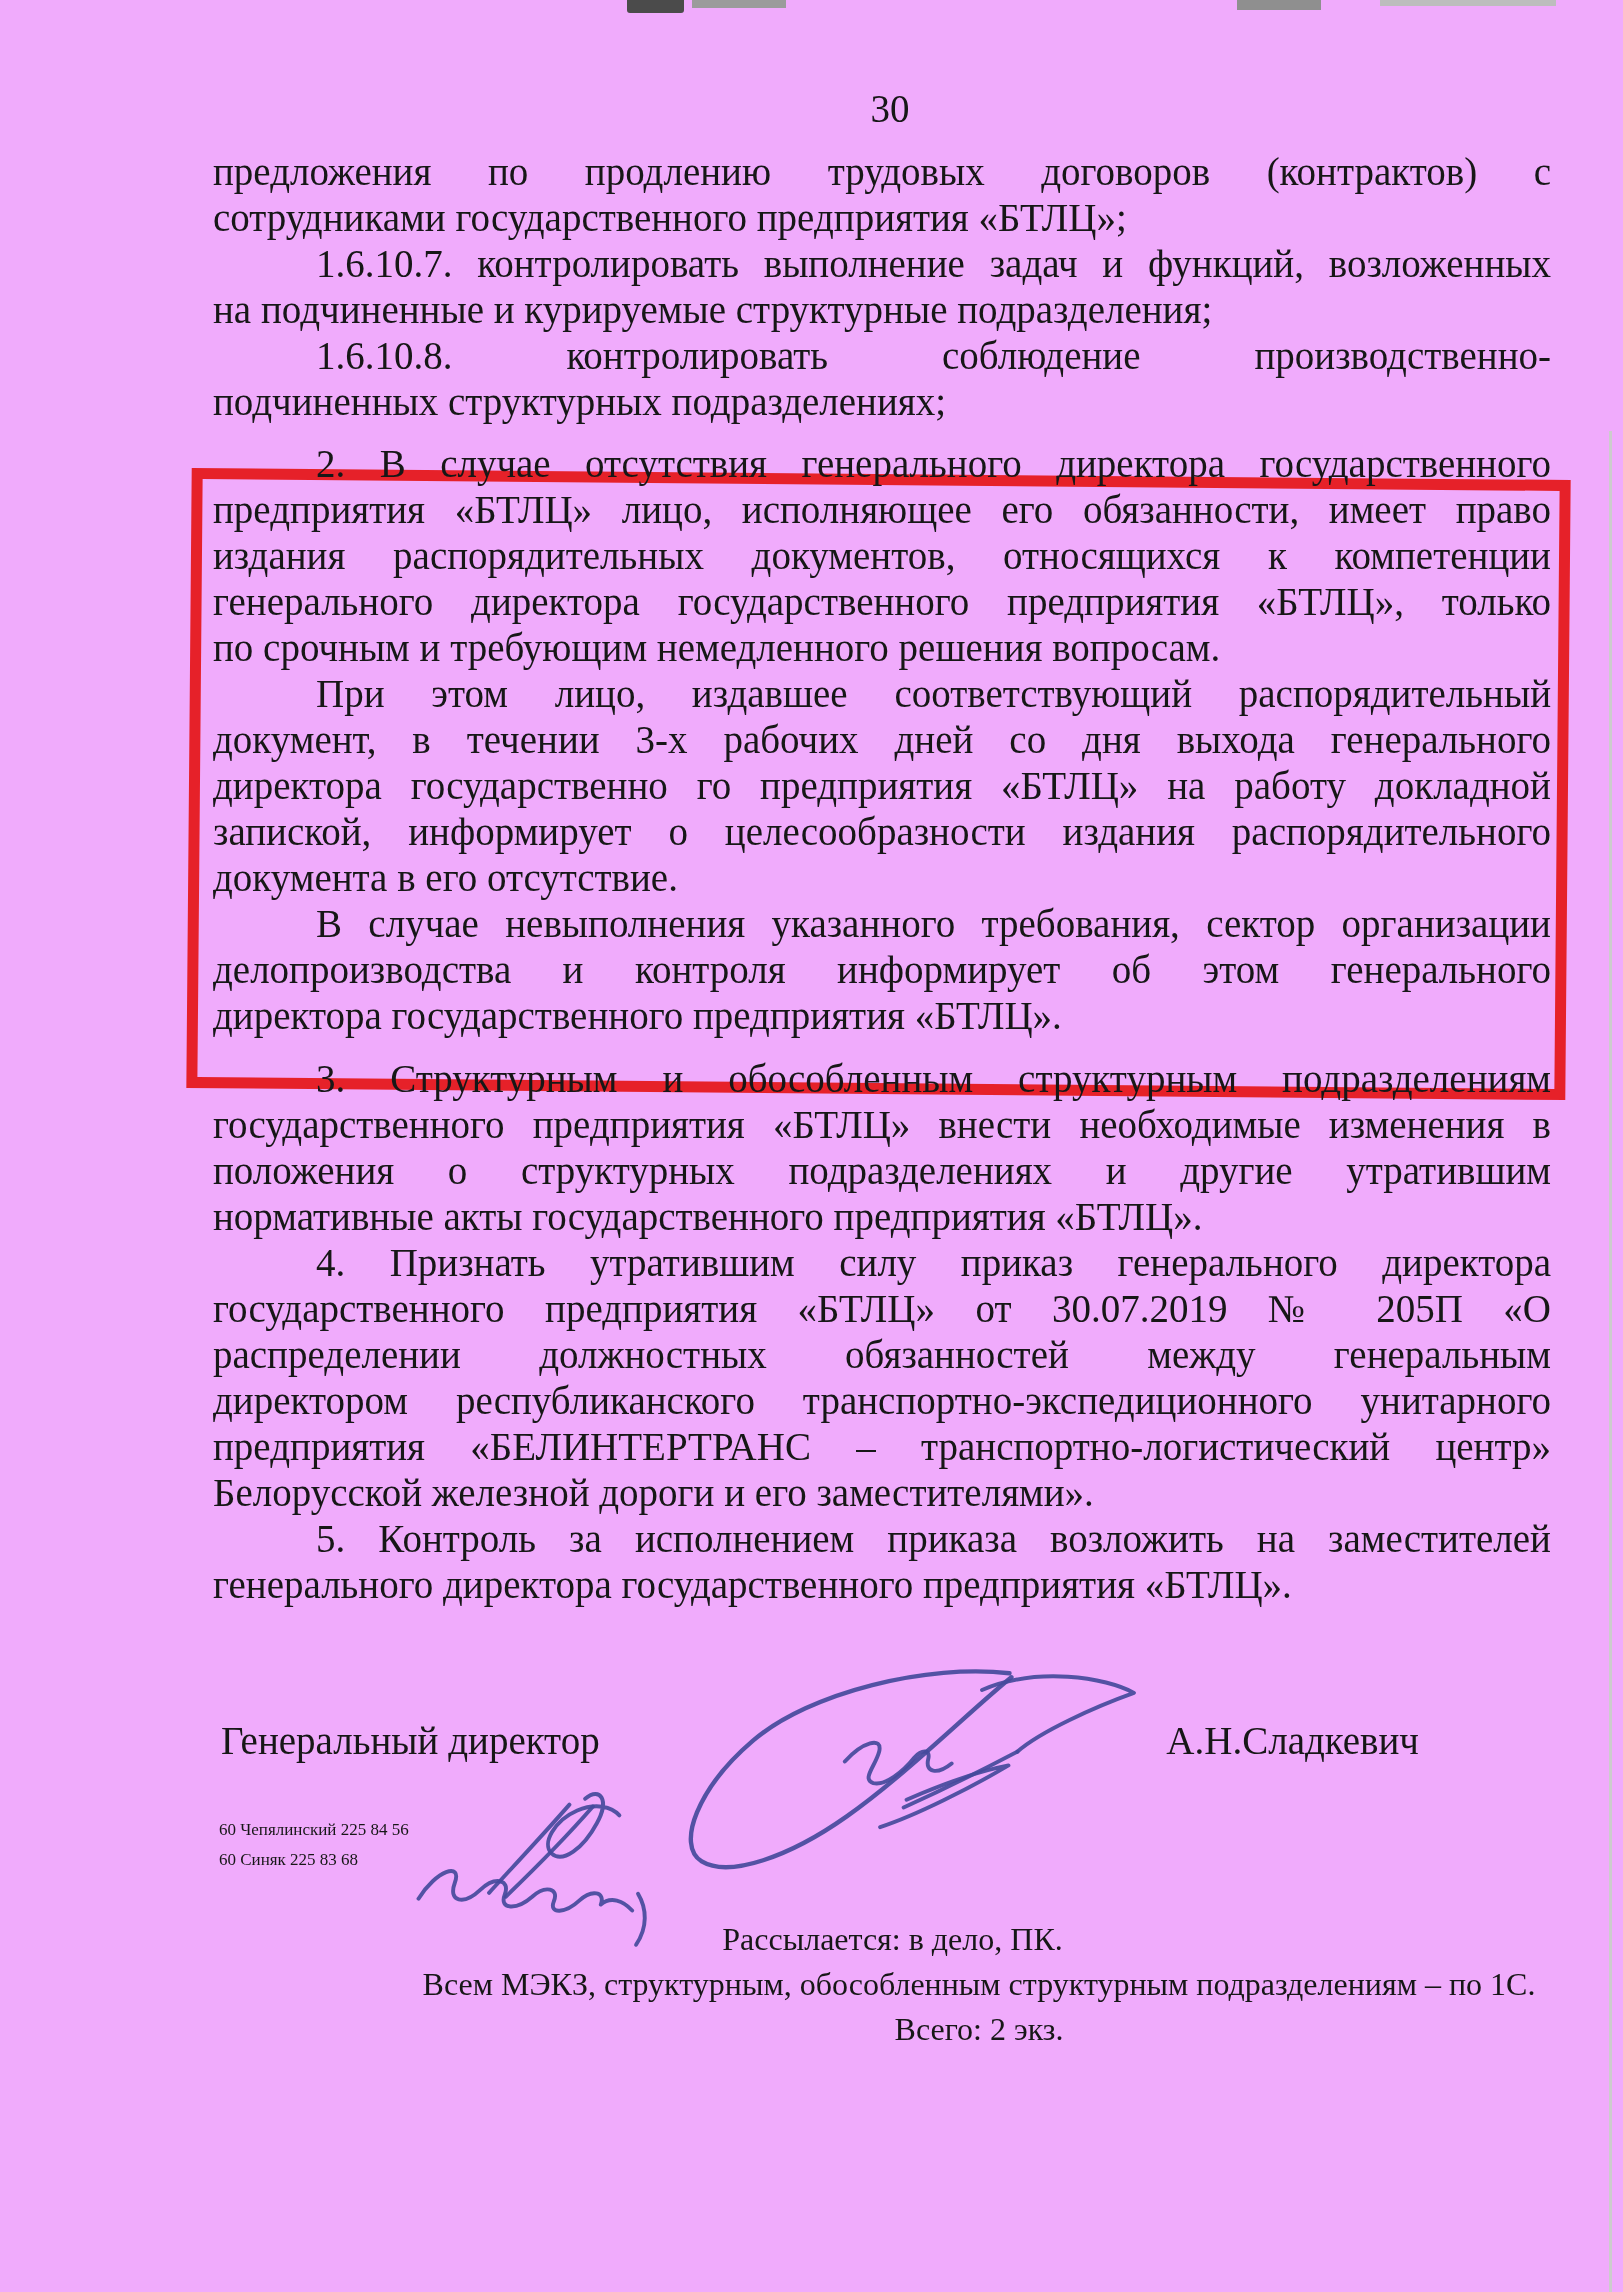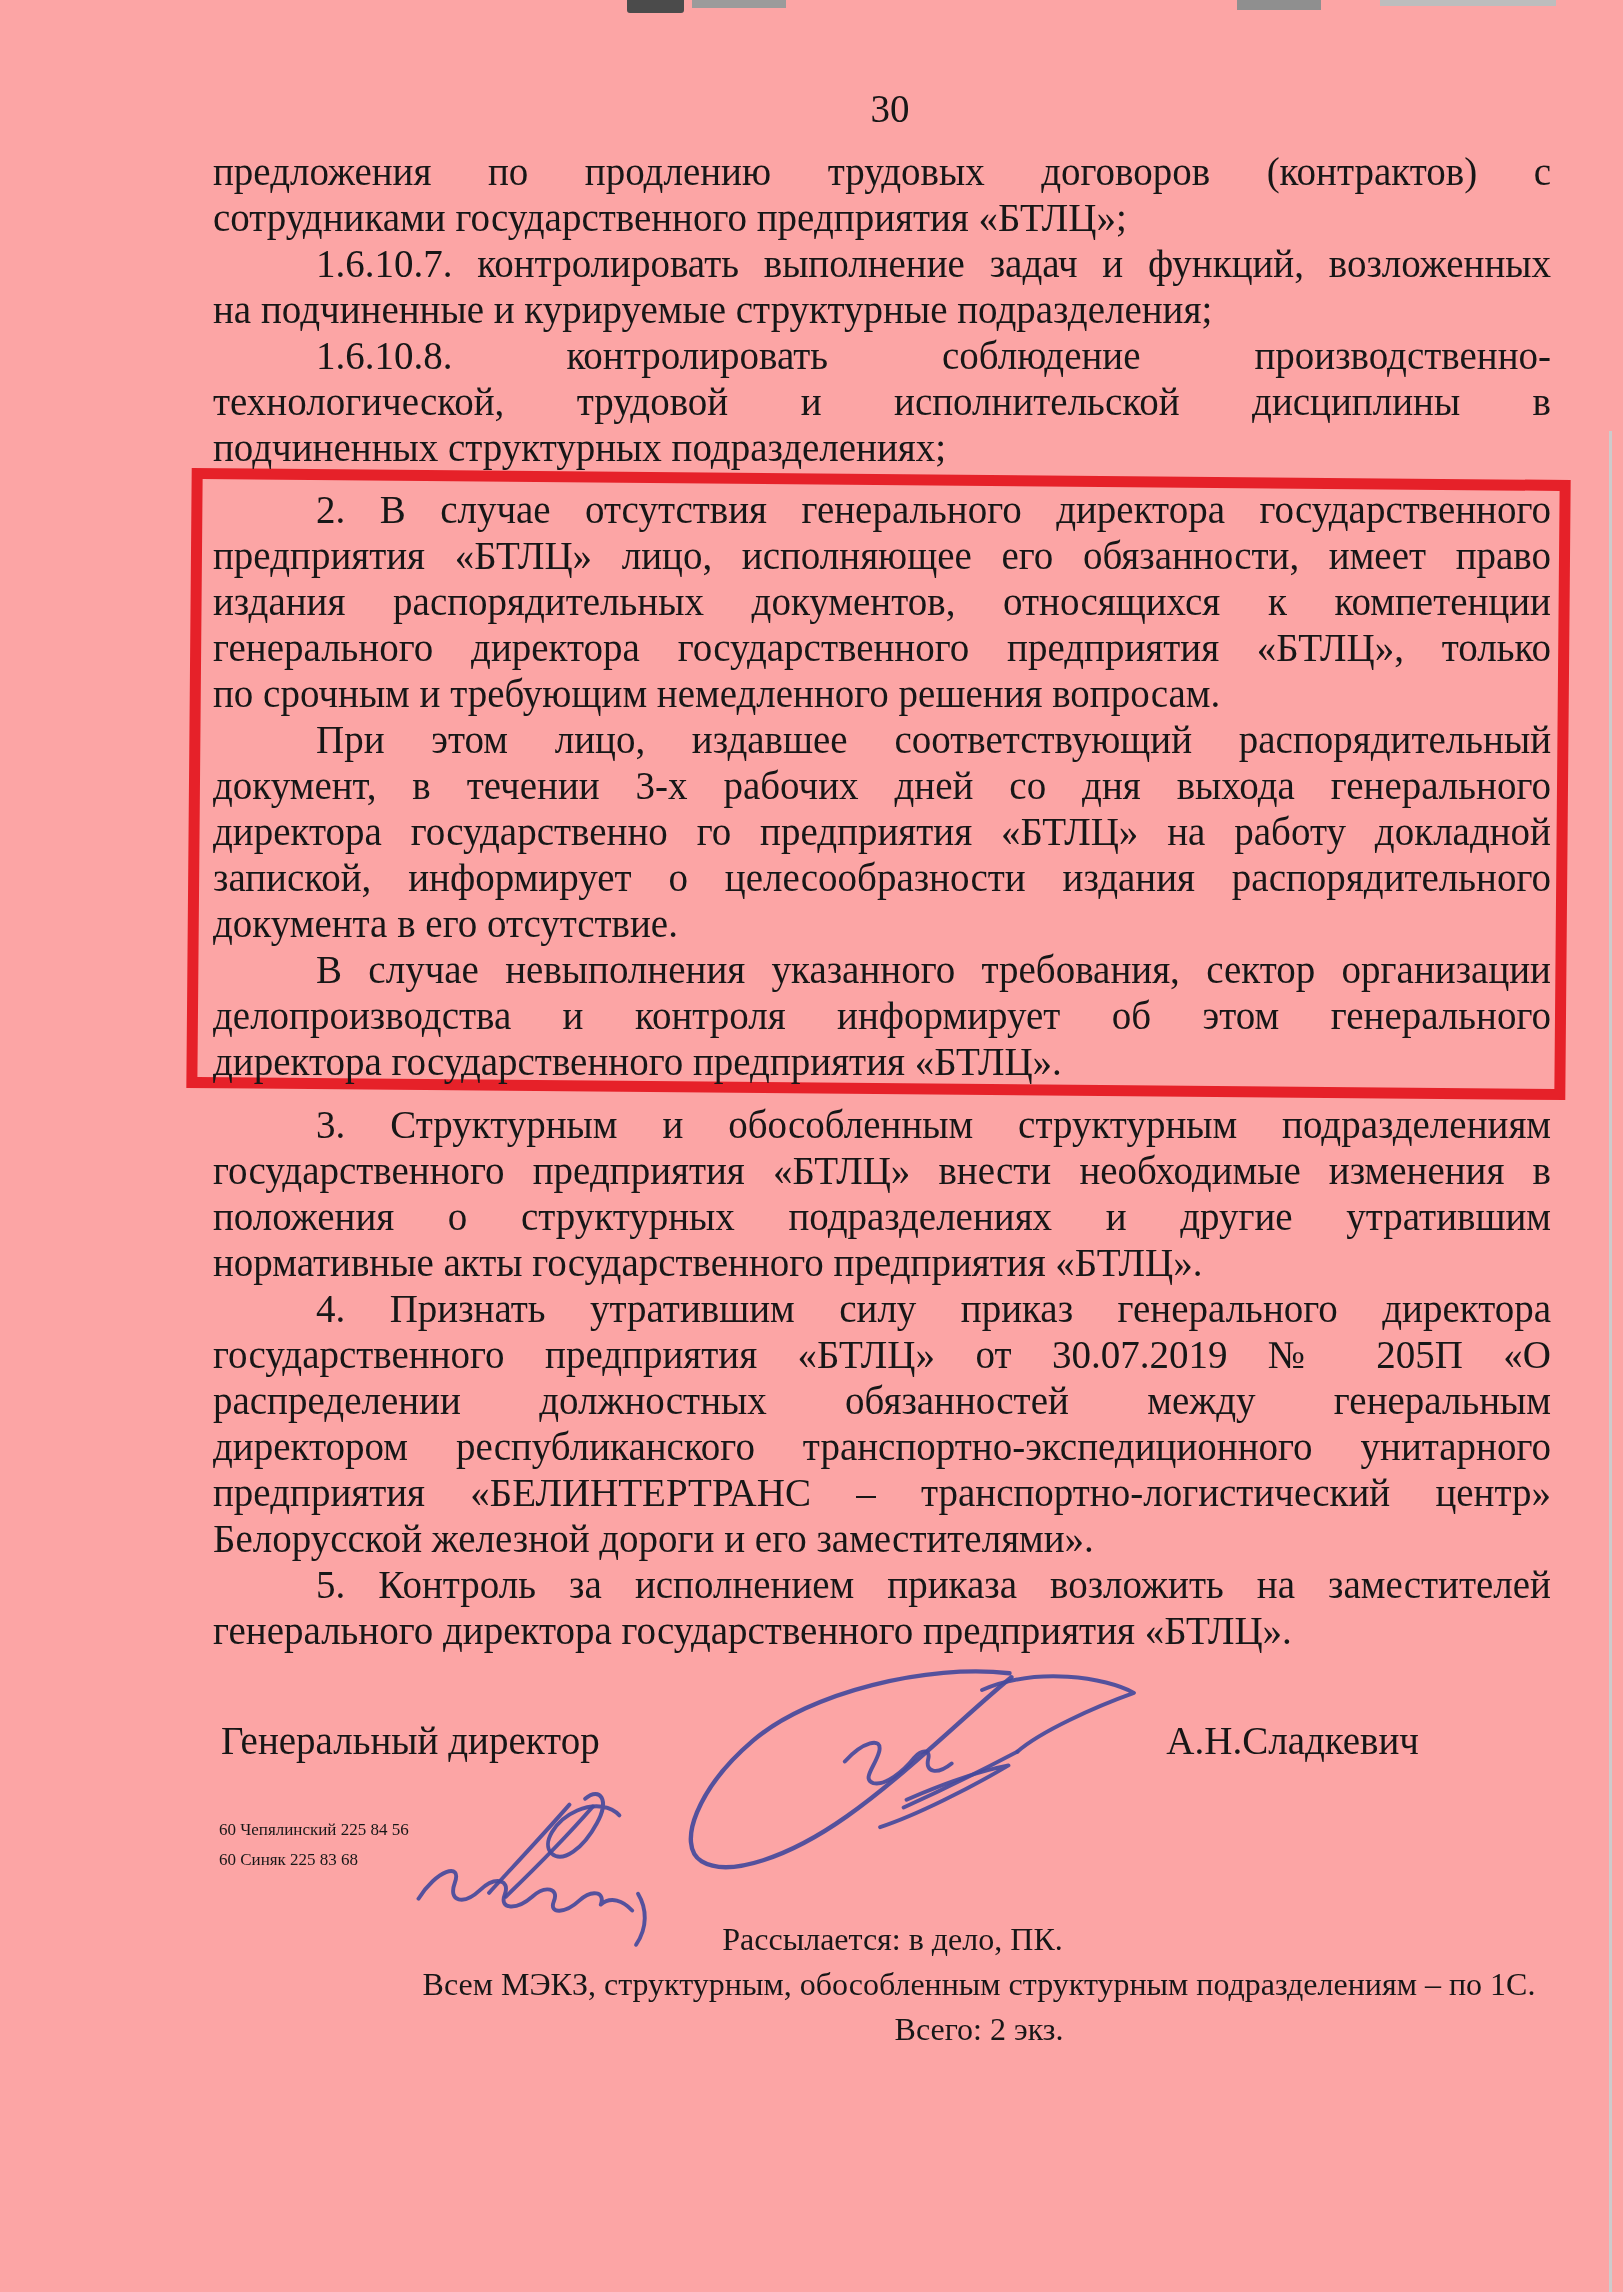--- a/index.html
+++ b/index.html
@@ -4,21 +4,21 @@
 <style>
   :root{
     --highlight-box-red:#e62129;
     --signature-ink-blue:#454a9c;
     --text-ink:#171717;
   }
   html,body{margin:0;padding:0;background:#ffffff;}
   .page{
     position:relative;
     width:1623px;height:2293px;
-    background:#fca5a5;
+    background:#f0abfc;
     overflow:hidden;
     font-family:"Liberation Serif", serif;
     color:var(--text-ink);
   }
   
   .smudge{position:absolute;top:0;}
   .s1{left:627px;width:57px;height:12.7px;background:#4b4b4b;border-radius:0 0 2.9px 2.9px;}
   .s2{left:692px;width:94px;height:7.8px;background:#9b9b9b;}
   .s3{left:1237px;width:84px;height:9.8px;background:#8f8f8f;}
   .s4{left:1380px;width:176px;height:5.9px;background:#bdbdbd;}
@@ -107,21 +107,20 @@
     <div class="para">
         <div class="line">предложения по продлению трудовых договоров (контрактов) с</div>
         <div class="line">сотрудниками государственного предприятия «БТЛЦ»;</div>
       </div>
     <div class="para indent">
         <div class="line">1.6.10.7. контролировать выполнение задач и функций, возложенных</div>
         <div class="line">на подчиненные и курируемые структурные подразделения;</div>
       </div>
     <div class="para indent">
         <div class="line">1.6.10.8. контролировать соблюдение производственно-</div>
-        <div class="line">технологической, трудовой и исполнительской дисциплины в</div>
         <div class="line">подчиненных структурных подразделениях;</div>
       </div>
     <div class="para indent gap-top">
         <div class="line">2. В случае отсутствия генерального директора государственного</div>
         <div class="line">предприятия «БТЛЦ» лицо, исполняющее его обязанности, имеет право</div>
         <div class="line">издания распорядительных документов, относящихся к компетенции</div>
         <div class="line">генерального директора государственного предприятия «БТЛЦ», только</div>
         <div class="line">по срочным и требующим немедленного решения вопросам.</div>
       </div>
     <div class="para indent">

